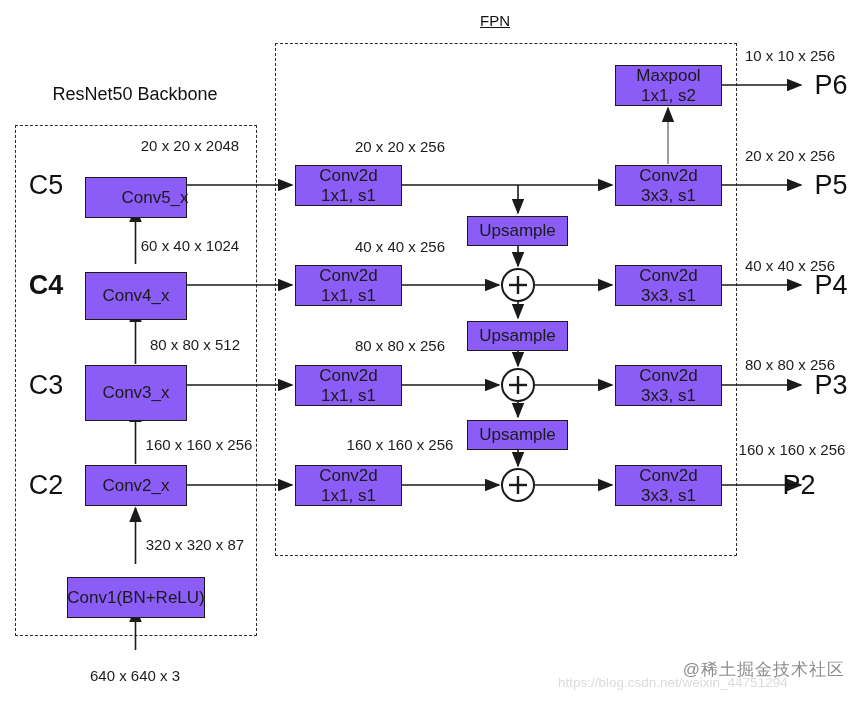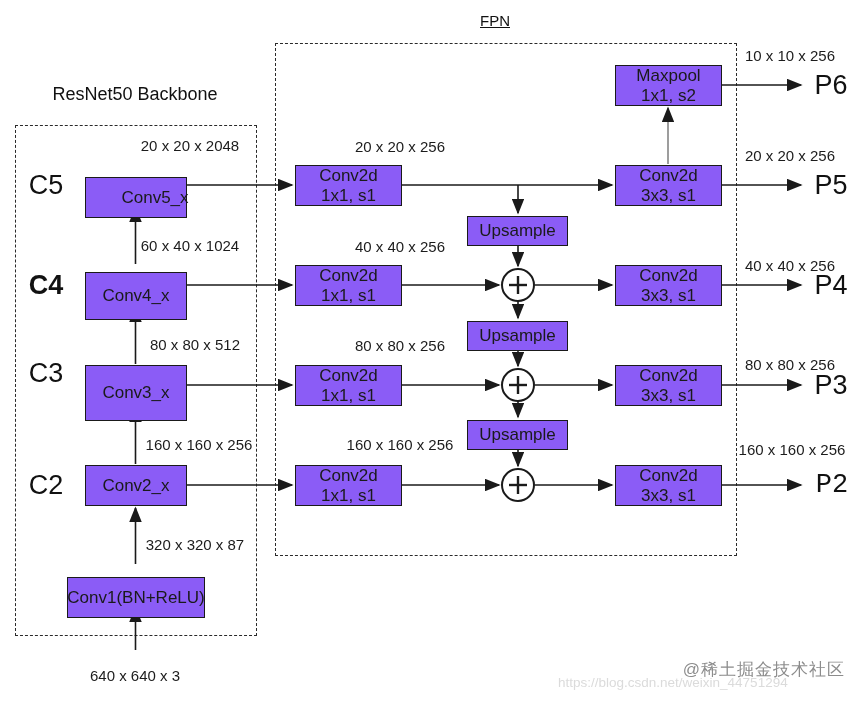--- a/index.html
+++ b/index.html
@@ -100,21 +100,21 @@
   </svg>
 
   <div class="dashed-box" style="left:15px;top:125px;width:240px;height:509px;"></div>
   <div class="dashed-box" style="left:275px;top:43px;width:460px;height:511px;"></div>
 
   <div class="section-title" id="backbone-title">ResNet50 Backbone</div>
   <div class="section-title" id="fpn-title">FPN</div>
 
   <div class="big-label" style="left:18px;top:164px;width:56px;">C5</div>
   <div class="big-label" style="left:18px;top:264px;width:56px;font-weight:bold;">C4</div>
-  <div class="big-label" style="left:18px;top:352px;width:56px;">C3</div>
+  <div class="big-label" style="left:18px;top:364px;width:56px;">C3</div>
   <div class="big-label" style="left:18px;top:464px;width:56px;">C2</div>
 
   <div class="node" style="left:85px;top:177px;width:102px;height:41px;padding-left:38px;">Conv5_x</div>
   <div class="node" style="left:85px;top:264px;width:102px;height:48px;margin-top:8px;">Conv4_x</div>
   <div class="node" style="left:85px;top:365px;width:102px;height:56px;">Conv3_x</div>
   <div class="node" style="left:85px;top:465px;width:102px;height:41px;">Conv2_x</div>
   <div class="node" style="left:55px;top:577px;width:138px;height:41px;margin-left:12px;">Conv1(BN+ReLU)</div>
 
   <div class="dim" style="left:115px;top:136px;width:150px;">20 x 20 x 2048</div>
   <div class="dim" style="left:115px;top:236px;width:150px;">60 x 40 x 1024</div>
@@ -155,18 +155,18 @@
   <div class="dim" style="left:715px;top:46px;width:150px;">10 x 10 x 256</div>
   <div class="dim" style="left:715px;top:146px;width:150px;">20 x 20 x 256</div>
   <div class="dim" style="left:715px;top:256px;width:150px;">40 x 40 x 256</div>
   <div class="dim" style="left:715px;top:355px;width:150px;">80 x 80 x 256</div>
   <div class="dim" style="left:717px;top:440px;width:150px;">160 x 160 x 256</div>
 
   <div class="big-label" style="left:803px;top:64px;width:56px;">P6</div>
   <div class="big-label" style="left:803px;top:164px;width:56px;">P5</div>
   <div class="big-label" style="left:803px;top:264px;width:56px;">P4</div>
   <div class="big-label" style="left:803px;top:364px;width:56px;">P3</div>
-  <div class="big-label" style="left:804px;top:464px;width:56px;font-family:Liberation Mono, monospace;">P2</div>
+  <div class="big-label" style="left:771px;top:464px;width:56px;">P2</div>
 
   <div class="wm-url">https://blog.csdn.net/weixin_44751294</div>
   <div class="wm-community">@稀土掘金技术社区</div>
 
 </div>
 
 </body></html>

